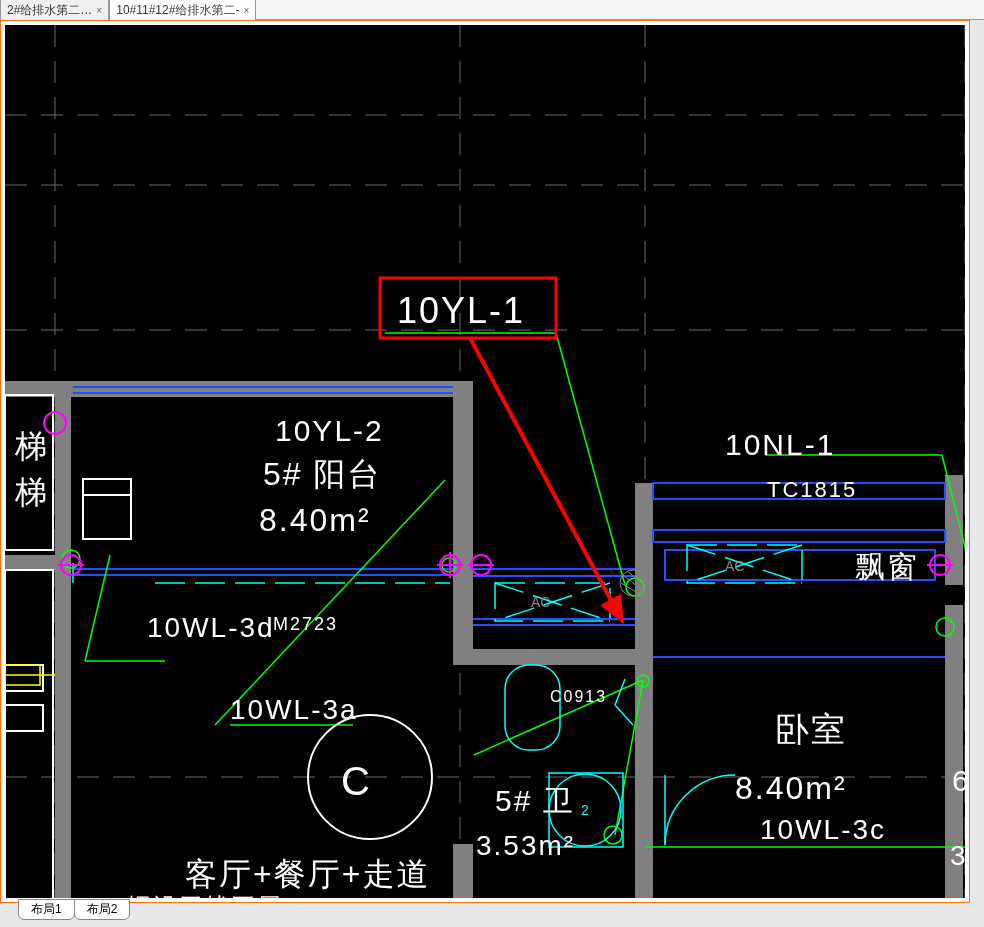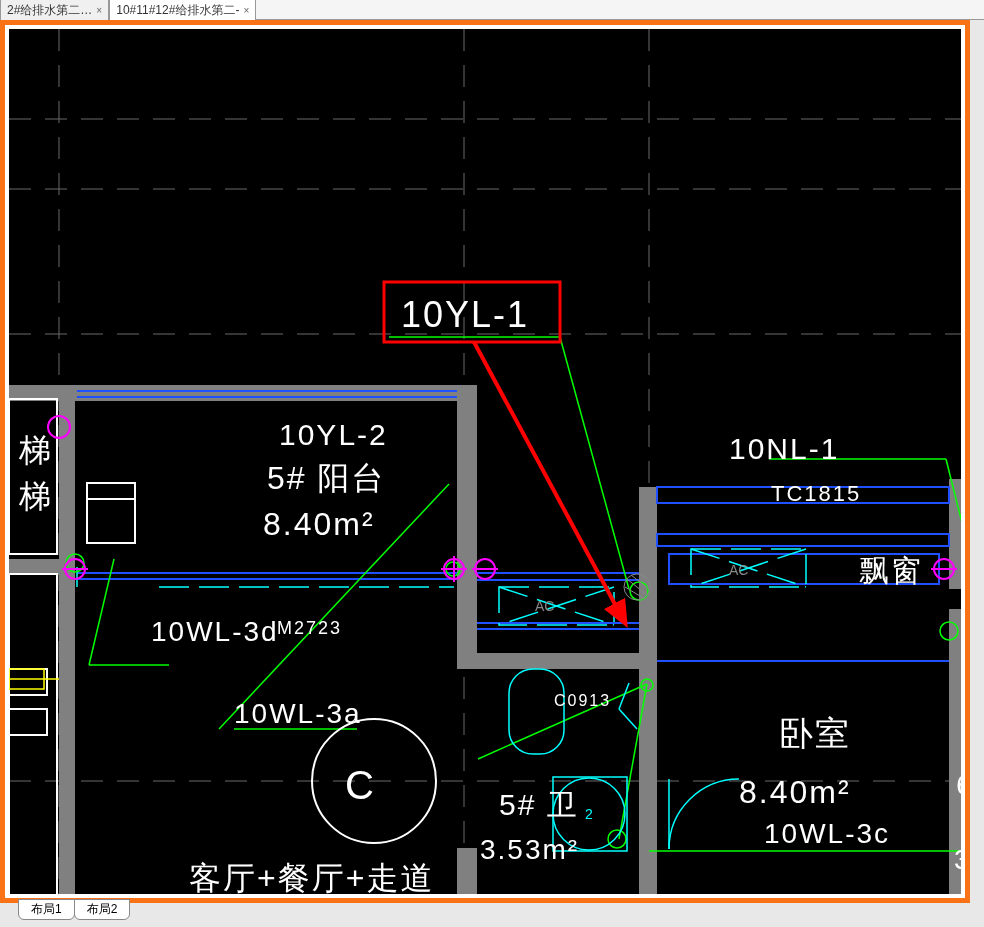--- a/index.html
+++ b/index.html
@@ -49,21 +49,21 @@
   cursor: pointer;
   margin-top: 44px;
 }
 .canvas-frame {
   position: absolute;
   top: 20px;
   left: 0;
   right: 14px;
   bottom: 24px;
   background: #fff;
-  border: 5px solid #f97316;
+  border: 1px solid #f97316;
 }
 .canvas {
   position: absolute;
   inset: 4px;
   background: #000;
   overflow: hidden;
 }
 svg { position: absolute; inset: 0; }
 .cadtxt {
   font-family: "SimHei", Arial, sans-serif;

